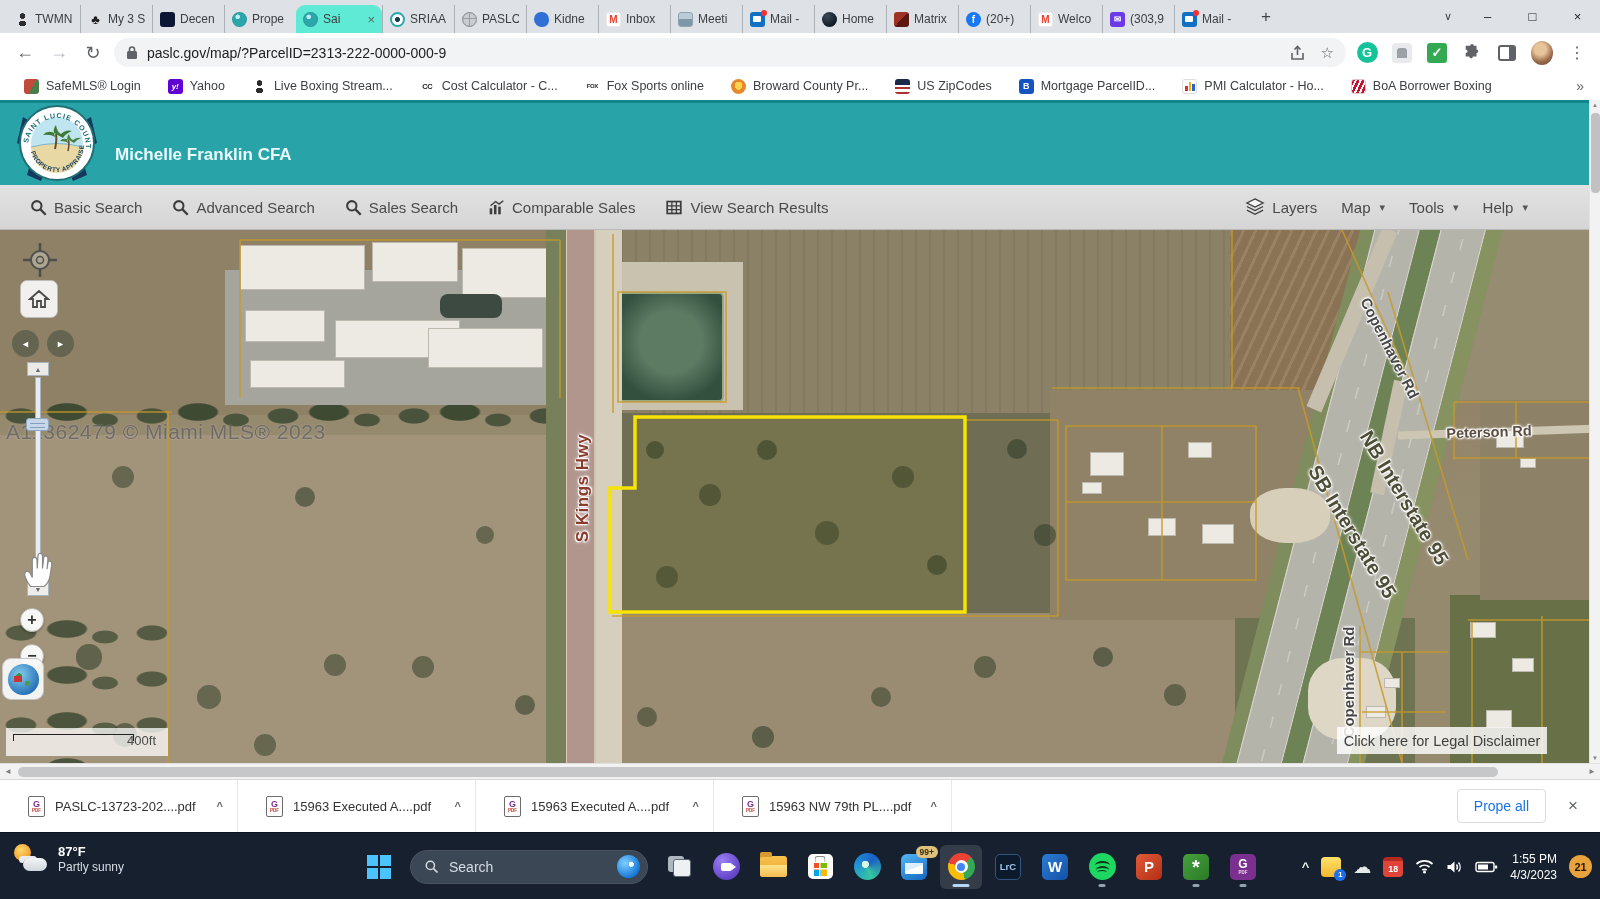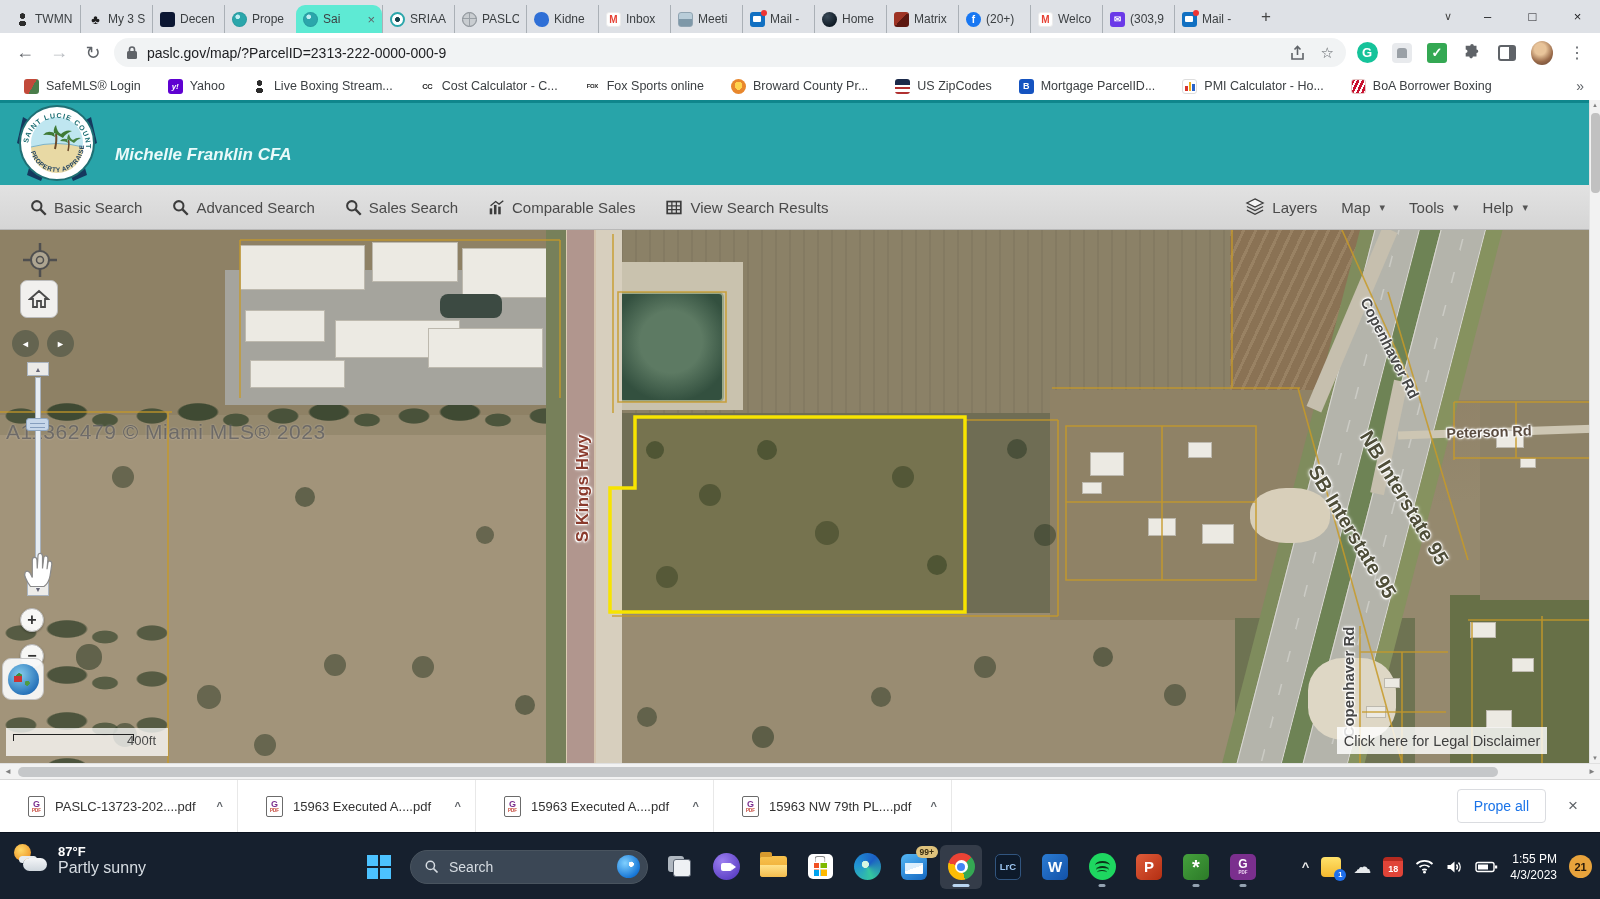--- a/index.html
+++ b/index.html
@@ -65,21 +65,21 @@
   #bkbar { position:absolute; left:0; top:72px; width:1600px; height:28px; background:#fff; display:flex; align-items:center; padding:0 16px 0 24px; }
   #bklist { display:flex; align-items:center; gap:27px; flex:1; }
   .bk { display:flex; align-items:center; gap:7px; font-size:12.5px; color:#3c4043; white-space:nowrap; }
   .bk-more { font-size:14px; color:#5f6368; }
 
   
   #siteheader { position:absolute; left:0; top:100px; width:1600px; height:85px; background:#28a4a9; }
   #siteheader::before { content:""; position:absolute; left:0; top:0; width:100%; height:3px; background:#0f868c; }
   #slogo { position:absolute; left:17px; top:3px; width:80px; height:80px; }
   #h-title { position:absolute; left:115px; top:15px; font-size:23px; font-weight:bold; color:#fff; letter-spacing:0.3px; }
-  #h-sub { position:absolute; left:115px; top:45px; font-size:17px; font-weight:bold; color:#eafafa;font-style:italic; }
+  #h-sub { position:absolute; left:115px; top:45px; font-size:17px; font-weight:bold; color:#eafafa; }
 
   
   #sitenav { position:absolute; left:0; top:185px; width:1600px; height:45px; background:linear-gradient(#e2e2e2,#d5d5d5); border-bottom:1px solid #b8b8b8; display:flex; align-items:center; }
   #nav-left { display:flex; align-items:center; gap:30px; padding-left:30px; flex:1; }
   #nav-right { display:flex; align-items:center; gap:24px; padding-right:72px; }
   .snav { display:flex; align-items:center; gap:7px; font-size:15px; color:#4a4a4a; white-space:nowrap; }
   .snav svg { display:block; }
   .caret { font-size:11px; color:#555; margin-left:2px; }
 
   
@@ -152,21 +152,21 @@
   #showall { font-size:14px; color:#1a73e8; border:1px solid #dadce0; border-radius:4px; padding:8px 16px; background:#fff; }
   #dlclose { font-size:17px; color:#5f6368; }
 
   
   #taskbar { position:absolute; left:0; top:832px; width:1600px; height:67px; background:#16202e; border-top:1px solid #0b1320; }
   #tb-weather { position:absolute; left:12px; top:10px; display:flex; align-items:center; gap:10px; color:#fff; }
   .wx-ic { position:relative; width:36px; height:32px; }
   .wx-ic::before { content:""; position:absolute; left:2px; top:1px; width:17px; height:17px; border-radius:50%; background:radial-gradient(circle at 40% 35%, #ffd968, #ef9b2d 75%); }
   .wx-ic::after { content:""; position:absolute; right:1px; bottom:4px; width:24px; height:13px; border-radius:9px; background:linear-gradient(#f4f6f8,#cfd6dd); box-shadow:-7px -5px 0 -3px #e8ecef; }
   #tb-weather .t1 { font-size:13px; font-weight:bold; line-height:16px; }
-  #tb-weather .t2 { font-size:16px; color:#d7dde3; line-height:15px; }
+  #tb-weather .t2 { font-size:12px; color:#d7dde3; line-height:15px; }
   #tb-center { position:absolute; left:358px; top:0; height:67px; display:flex; align-items:center; gap:5px; }
   .tb-app { width:42px; height:44px; border-radius:6px; display:flex; align-items:center; justify-content:center; position:relative; flex:none; }
   .tb-app.on { background:rgba(255,255,255,.13); }
   .ind { position:absolute; bottom:2px; left:50%; transform:translateX(-50%); width:7px; height:3px; border-radius:2px; background:#93a2b1; }
   .ind.act { width:17px; background:#b9d5f0;}
   .tb-badge { position:absolute; top:1px; right:-3px; background:#dec27c; color:#3a2d10; font-size:8.5px; font-weight:bold; border-radius:7px; padding:1px 4px; }
   .ic-start { display:grid; grid-template-columns:11px 11px; gap:2px; }
   .ic-start i { width:11px; height:11px; background:#4cc2ff; }
   #searchpill { width:238px; height:34px; border-radius:17px; background:#3b4755; border:1px solid #49545f; display:flex; align-items:center; gap:10px; padding:0 7px 0 13px; margin:0 5px; }
   #searchpill .s-t { flex:1; font-size:14px; color:#d6dce2; }

